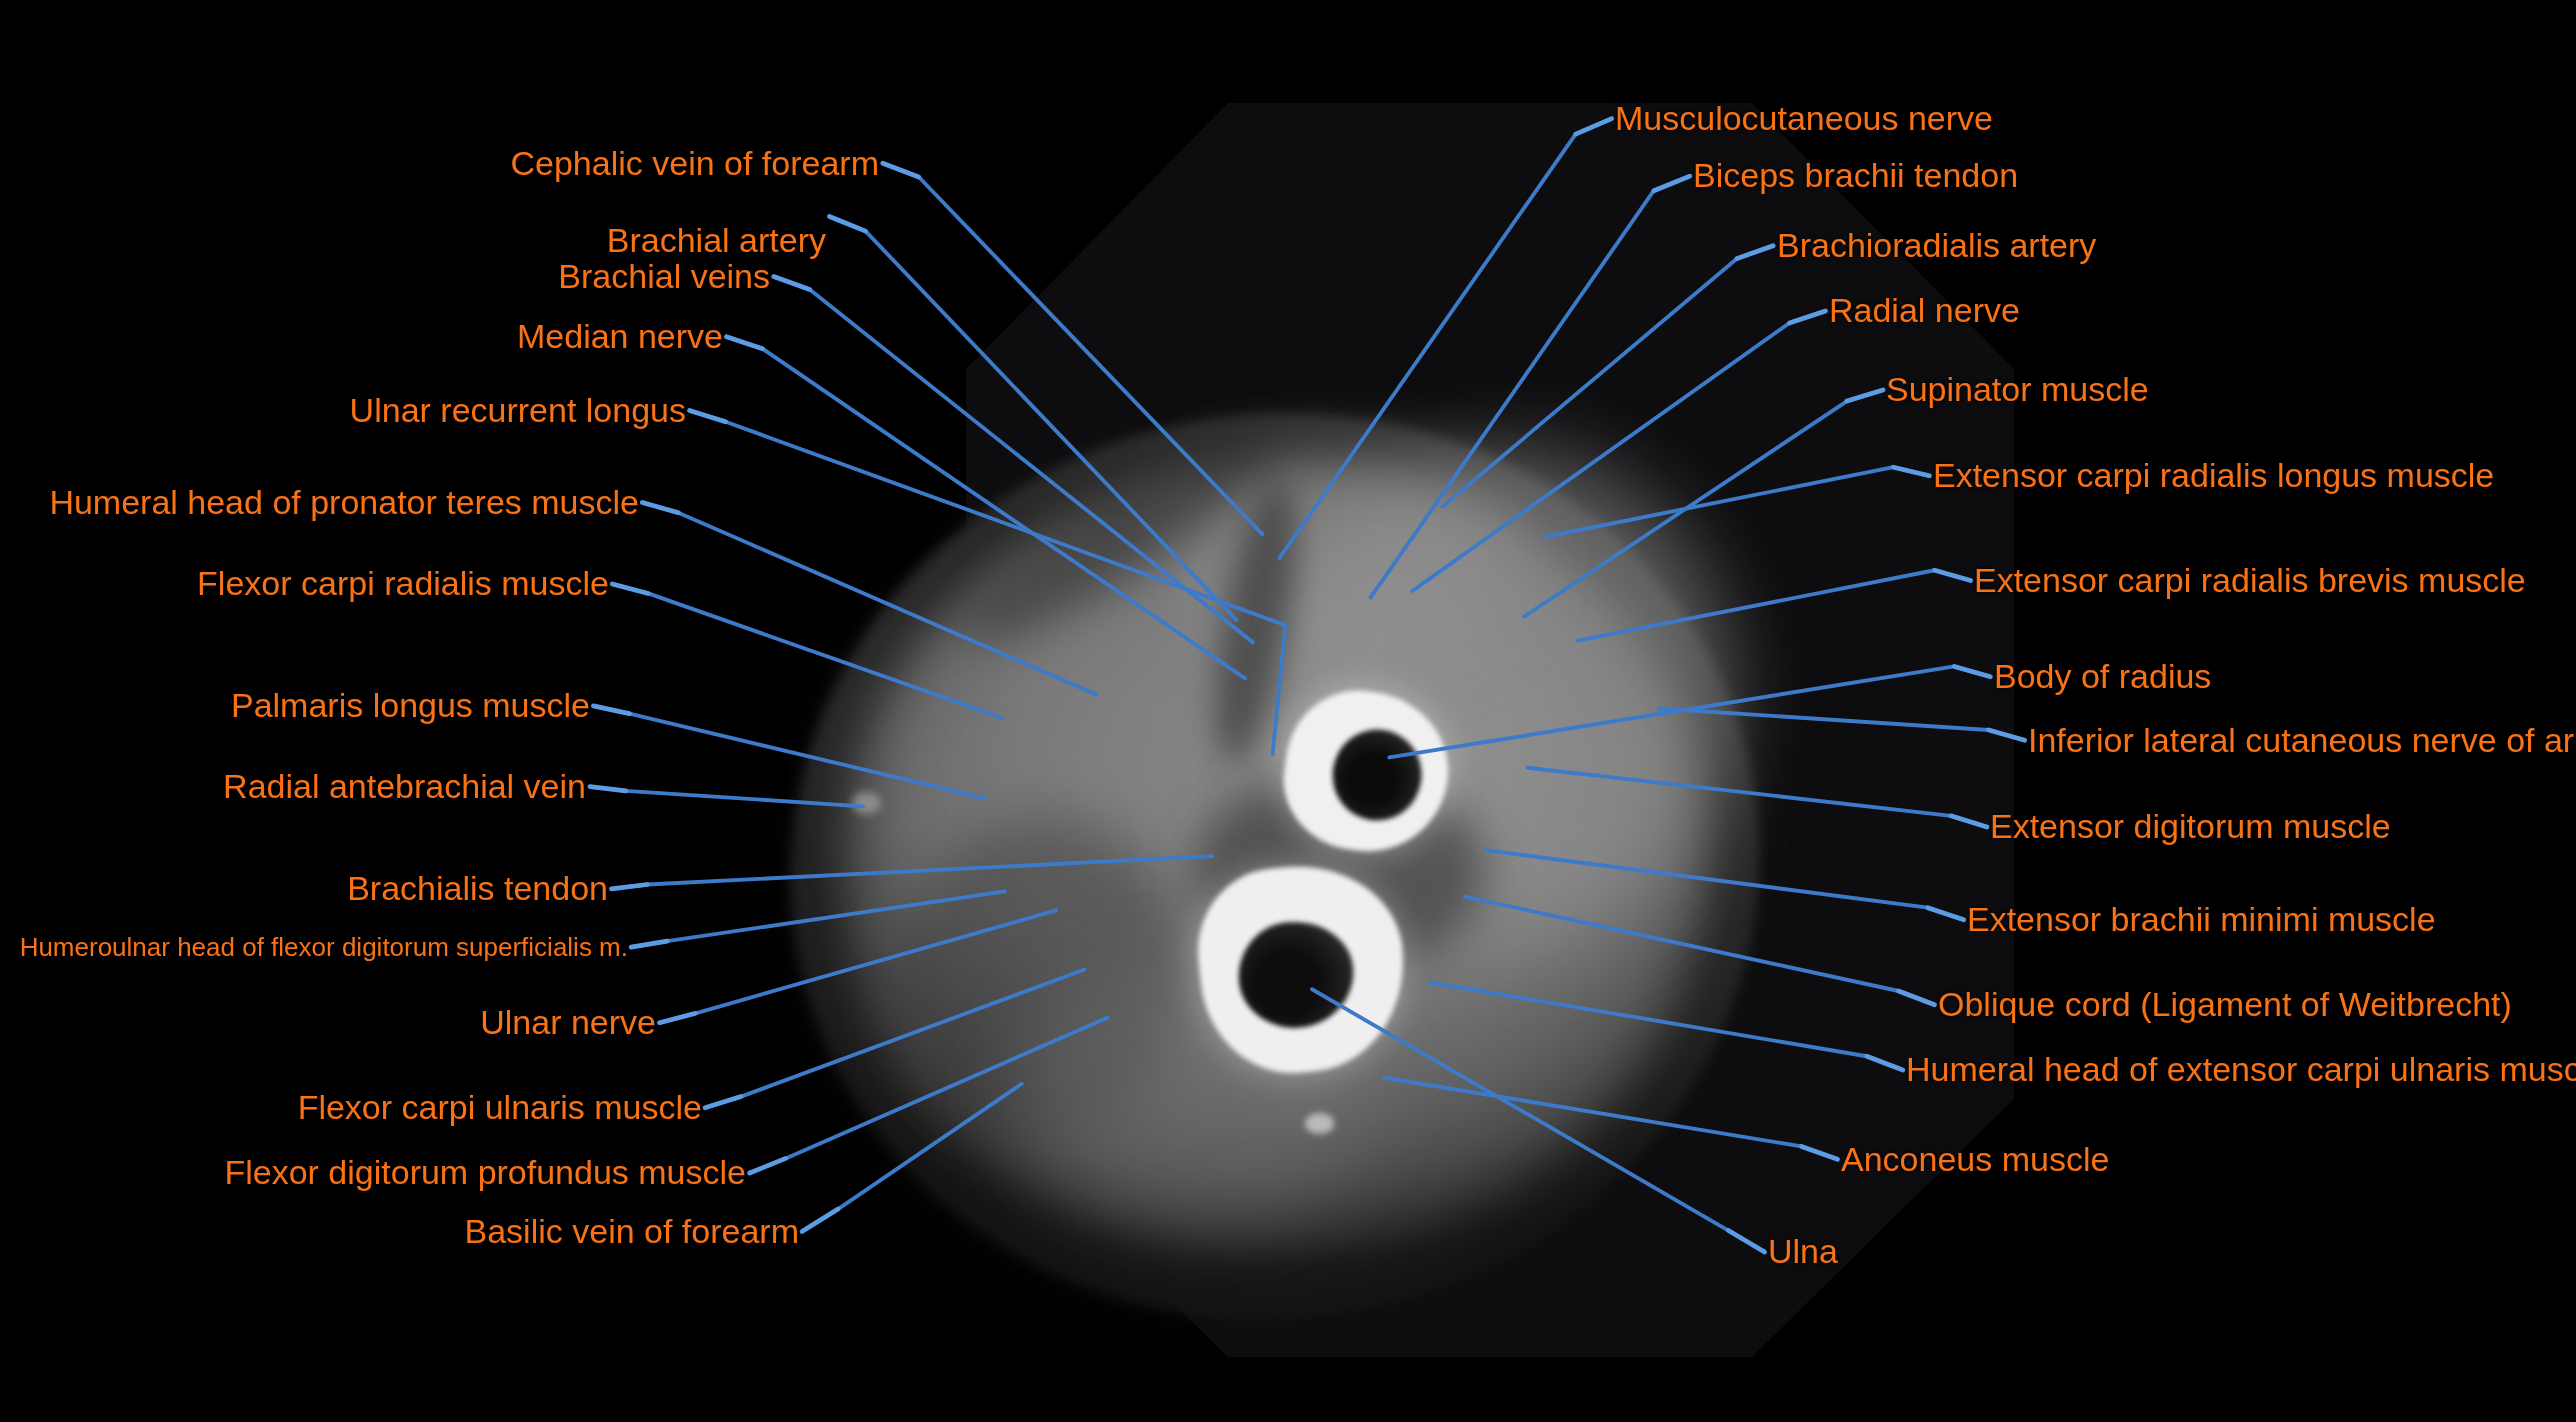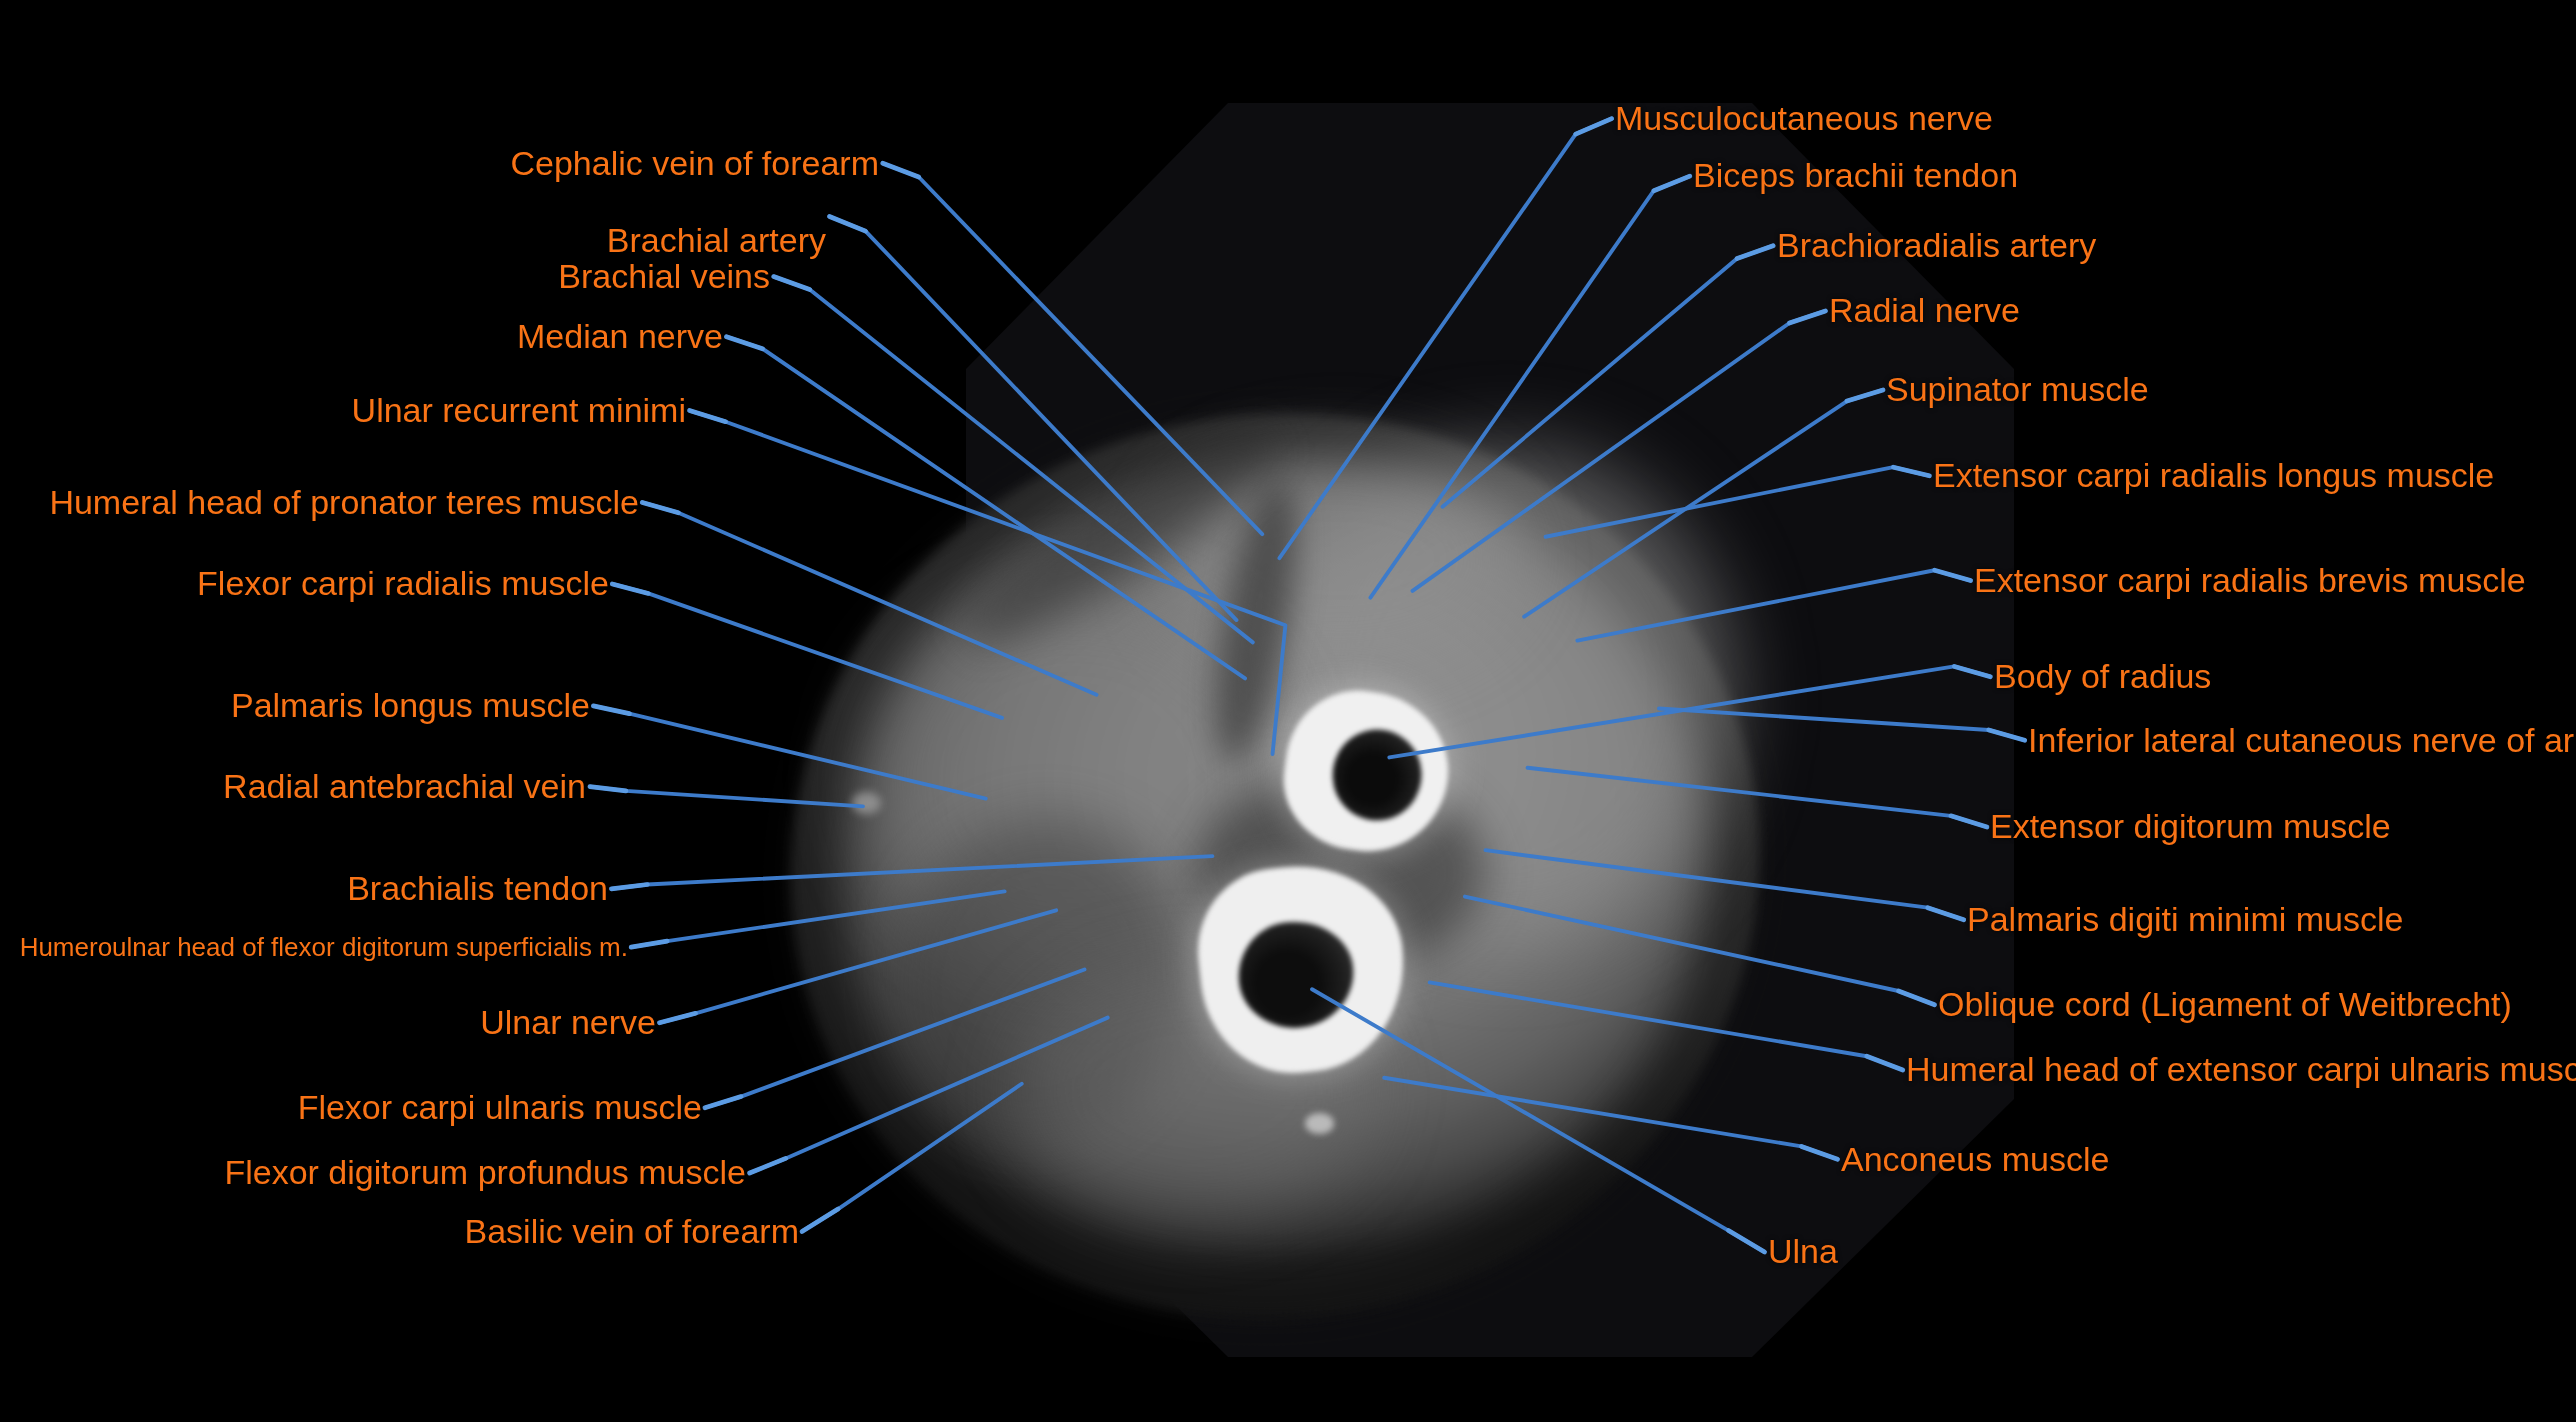--- a/index.html
+++ b/index.html
@@ -132,42 +132,42 @@
       <line x1="2140" y1="1350" x2="2098" y2="1335" stroke="#5c9ce4" stroke-width="5.5" stroke-linecap="round"></line>
       <polyline points="2055,1458 2013,1433 1528,1152" fill="none" stroke="#3d7bca" stroke-width="4.5" stroke-linecap="round" stroke-linejoin="round"></polyline>
       <line x1="2055" y1="1458" x2="2013" y2="1433" stroke="#5c9ce4" stroke-width="5.5" stroke-linecap="round"></line>
     </svg>
 
   <div class="label-layer">
       <div class="label" style="right: 1697px; top: 143px;">Cephalic vein of forearm</div>
       <div class="label" style="right: 1750px; top: 196px; margin-top: 24px;">Brachial artery</div>
       <div class="label" style="right: 1806px; top: 256px;">Brachial veins</div>
       <div class="label" style="right: 1853px; top: 316px;">Median nerve</div>
-      <div class="label" style="right: 1890px; top: 390px;">Ulnar recurrent minimi</div>
+      <div class="label" style="right: 1890px; top: 390px;">Ulnar recurrent longus</div>
       <div class="label" style="right: 1937px; top: 482px;">Humeral head of pronator teres muscle</div>
       <div class="label" style="right: 1967px; top: 563px;">Flexor carpi radialis muscle</div>
       <div class="label" style="right: 1986px; top: 685px;">Palmaris longus muscle</div>
       <div class="label" style="right: 1990px; top: 766px;">Radial antebrachial vein</div>
       <div class="label" style="right: 1968px; top: 868px;">Brachialis tendon</div>
       <div class="label small" style="right: 1948px; top: 933px;">Humeroulnar head of flexor digitorum superficialis m.</div>
       <div class="label" style="right: 1920px; top: 1002px;">Ulnar nerve</div>
       <div class="label" style="right: 1874px; top: 1087px;">Flexor carpi ulnaris muscle</div>
       <div class="label" style="right: 1830px; top: 1152px;">Flexor digitorum profundus muscle</div>
       <div class="label" style="right: 1777px; top: 1211px;">Basilic vein of forearm</div>
       <div class="label" style="left: 1615px; top: 98px;">Musculocutaneous nerve</div>
       <div class="label" style="left: 1693px; top: 155px;">Biceps brachii tendon</div>
       <div class="label" style="left: 1777px; top: 225px;">Brachioradialis artery</div>
       <div class="label" style="left: 1829px; top: 290px;">Radial nerve</div>
       <div class="label" style="left: 1886px; top: 369px;">Supinator muscle</div>
       <div class="label" style="left: 1933px; top: 455px;">Extensor carpi radialis longus muscle</div>
       <div class="label" style="left: 1974px; top: 560px;">Extensor carpi radialis brevis muscle</div>
       <div class="label" style="left: 1994px; top: 656px;">Body of radius</div>
       <div class="label" style="left: 2028px; top: 720px;">Inferior lateral cutaneous nerve of arm</div>
       <div class="label" style="left: 1990px; top: 806px;">Extensor digitorum muscle</div>
-      <div class="label" style="left: 1967px; top: 899px;">Palmaris digiti minimi muscle</div>
+      <div class="label" style="left: 1967px; top: 899px;">Extensor brachii minimi muscle</div>
       <div class="label" style="left: 1938px; top: 984px;">Oblique cord (Ligament of Weitbrecht)</div>
       <div class="label" style="left: 1906px; top: 1049px;">Humeral head of extensor carpi ulnaris muscle</div>
       <div class="label" style="left: 1841px; top: 1139px;">Anconeus muscle</div>
       <div class="label" style="left: 1768px; top: 1231px;">Ulna</div>
     </div>
 
 </div>
 
 
 </body></html>

